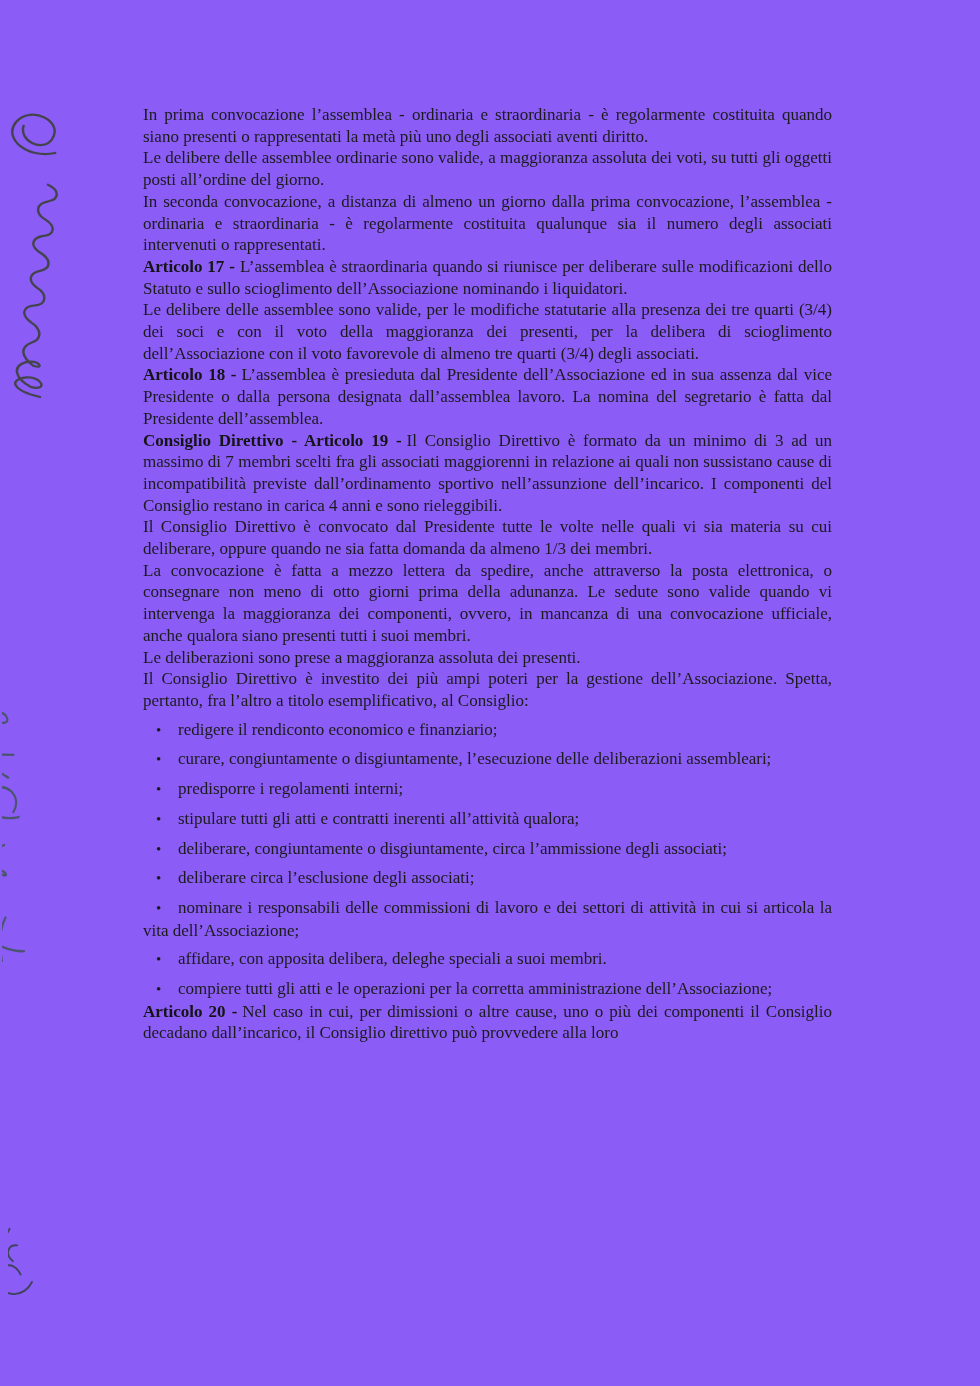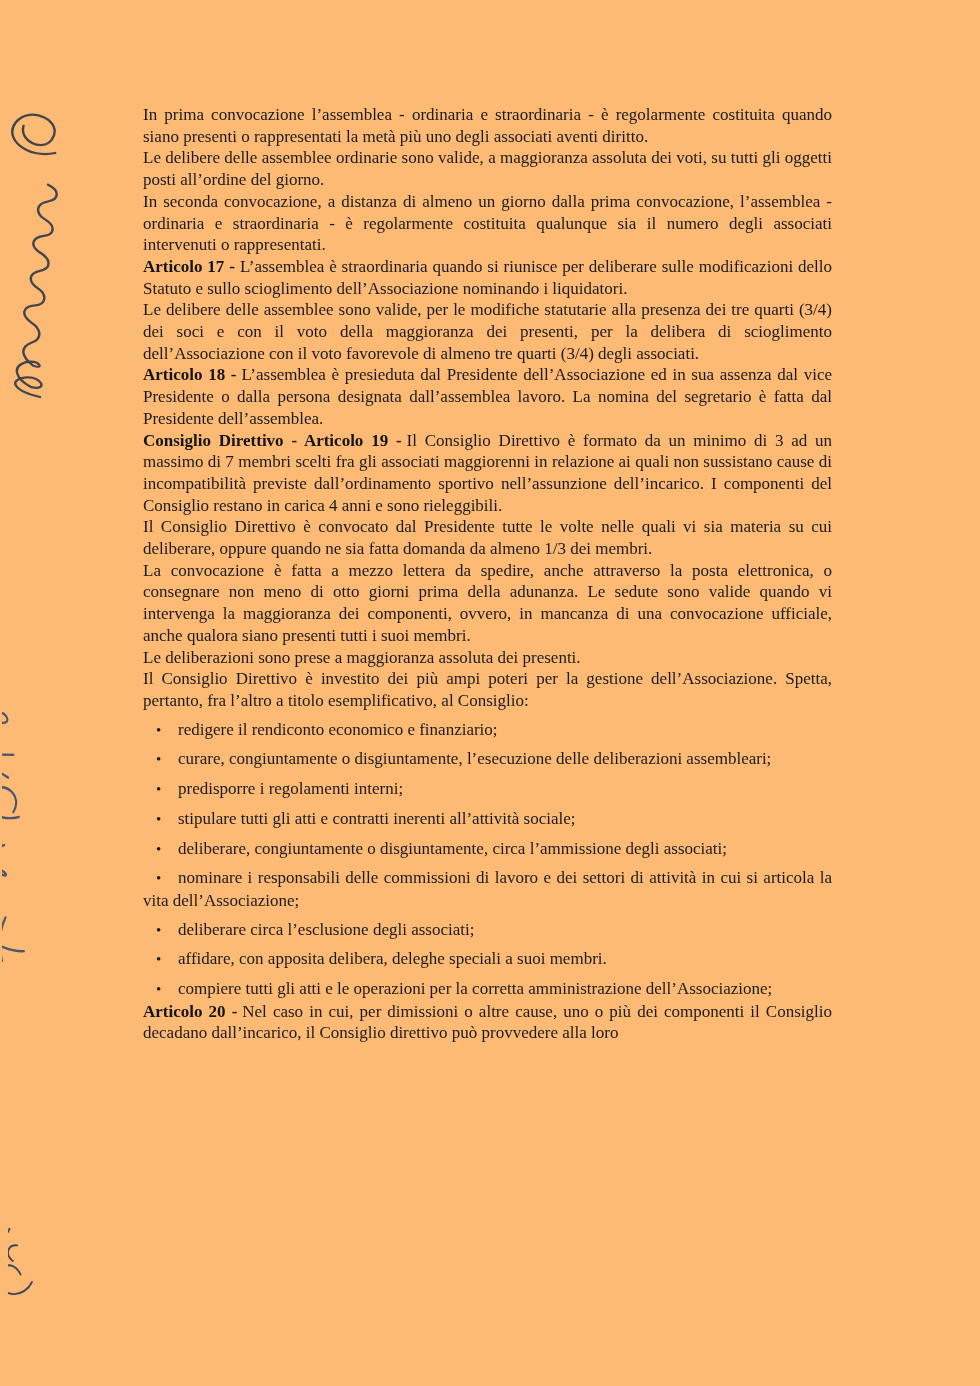--- a/index.html
+++ b/index.html
@@ -4,21 +4,21 @@
 <style>
   html, body { margin: 0; padding: 0; }
   body {
     width: 980px; height: 1386px;
     background: #ffffff;
     font-family: "Liberation Serif", "DejaVu Serif", serif;
   }
   .scan-page {
     position: relative;
     width: 980px; height: 1386px;
-    background: #fdba74;
+    background: #8b5cf6;
     overflow: hidden;
   }
   .text-column {
     position: absolute;
     left: 143px; top: 104px;
     width: 689px;
     color: #1b1b1d;
     font-size: 17px;
     line-height: 21.7px;
     text-align: justify;
@@ -72,22 +72,22 @@
       <p class="para"><span>Le delibere delle assemblee sono valide, per le modifiche statutarie alla presenza dei tre quarti (3/4) dei soci e con il voto della maggioranza dei presenti, per la delibera di scioglimento dell’Associazione con il voto favorevole di almeno tre quarti (3/4) degli associati.</span></p>
       <p class="para"><span class="lead">Articolo 18 -</span><span>L’assemblea è presieduta dal Presidente dell’Associazione ed in sua assenza dal vice Presidente o dalla persona designata dall’assemblea lavoro. La nomina del segretario è fatta dal Presidente dell’assemblea.</span></p>
       <p class="para"><span class="lead">Consiglio Direttivo -  Articolo 19 -</span><span>Il Consiglio Direttivo è formato da un minimo di 3 ad un massimo di 7 membri scelti fra gli associati maggiorenni in relazione ai quali non sussistano cause di incompatibilità previste dall’ordinamento sportivo nell’assunzione dell’incarico. I componenti del Consiglio restano in carica  4 anni e sono rieleggibili.</span></p>
       <p class="para"><span>Il Consiglio Direttivo è convocato dal Presidente tutte le volte nelle quali vi sia materia su cui deliberare, oppure quando ne sia fatta domanda da almeno 1/3 dei membri.</span></p>
       <p class="para"><span>La convocazione è fatta a mezzo lettera da spedire, anche attraverso la posta elettronica, o consegnare non meno di otto giorni prima della adunanza. Le sedute sono valide quando vi intervenga la maggioranza dei componenti, ovvero, in mancanza di una convocazione ufficiale, anche qualora siano presenti tutti i suoi membri.</span></p>
       <p class="para"><span>Le deliberazioni sono prese a maggioranza assoluta dei presenti.</span></p>
       <p class="para"><span>Il Consiglio Direttivo è investito dei più ampi poteri per la gestione dell’Associazione. Spetta, pertanto, fra l’altro a titolo esemplificativo, al Consiglio:</span></p>
       <p class="bullet"><span class="glyph">•</span><span>redigere il rendiconto economico e finanziario;</span></p>
       <p class="bullet"><span class="glyph">•</span><span>curare, congiuntamente o disgiuntamente, l’esecuzione delle deliberazioni assembleari;</span></p>
       <p class="bullet"><span class="glyph">•</span><span>predisporre i regolamenti interni;</span></p>
-      <p class="bullet"><span class="glyph">•</span><span>stipulare tutti gli atti e contratti inerenti all’attività sociale;</span></p>
+      <p class="bullet"><span class="glyph">•</span><span>stipulare tutti gli atti e contratti inerenti all’attività qualora;</span></p>
       <p class="bullet"><span class="glyph">•</span><span>deliberare, congiuntamente o disgiuntamente, circa l’ammissione degli associati;</span></p>
+      <p class="bullet"><span class="glyph">•</span><span>deliberare circa l’esclusione degli associati;</span></p>
       <p class="bullet"><span class="glyph">•</span><span>nominare i responsabili delle commissioni di lavoro e dei settori di attività in cui si articola la vita dell’Associazione;</span></p>
-      <p class="bullet"><span class="glyph">•</span><span>deliberare circa l’esclusione degli associati;</span></p>
       <p class="bullet"><span class="glyph">•</span><span>affidare, con apposita delibera, deleghe speciali a suoi membri.</span></p>
       <p class="bullet"><span class="glyph">•</span><span>compiere tutti gli atti e le operazioni per la corretta amministrazione dell’Associazione;</span></p>
       <p class="para"><span class="lead">Articolo 20 -</span><span>Nel caso in cui, per dimissioni o altre cause, uno o più dei componenti il Consiglio decadano dall’incarico, il Consiglio direttivo può provvedere alla loro</span></p>
     </main>
 
 </div>
 
 </body></html>

